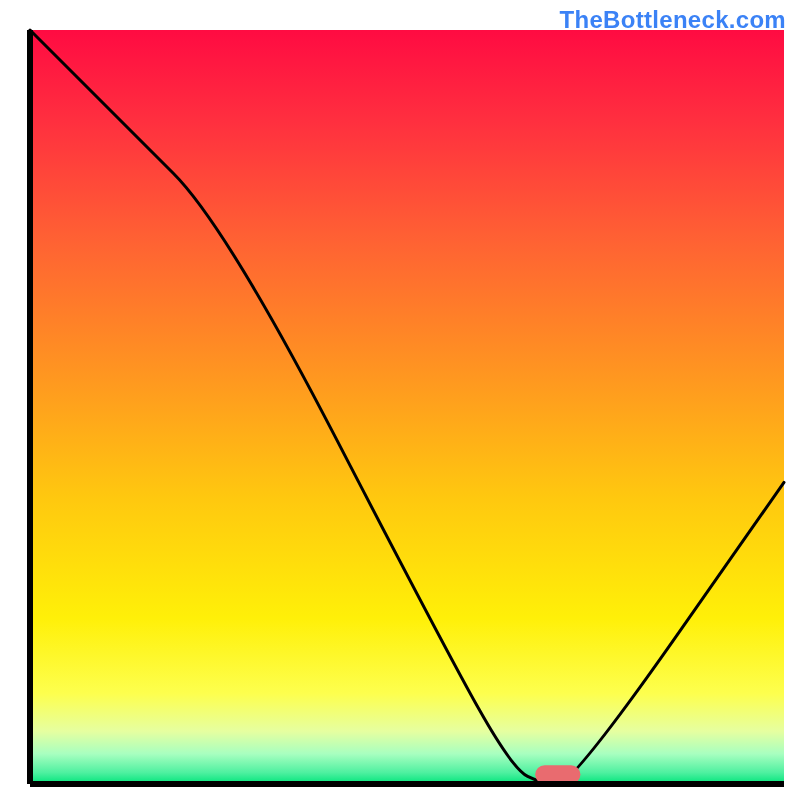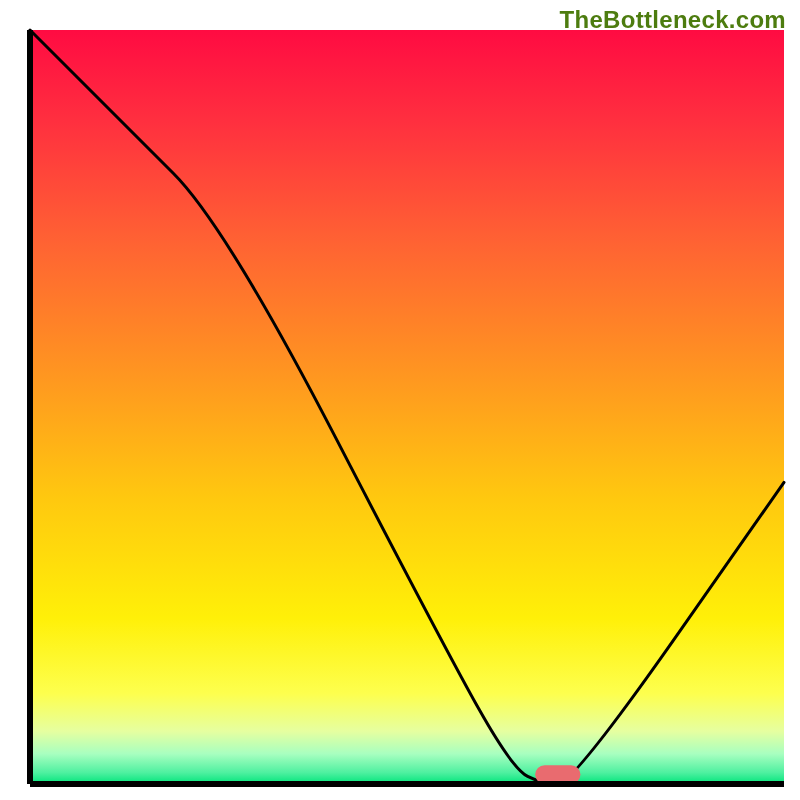--- a/index.html
+++ b/index.html
@@ -14,21 +14,21 @@
     width: 800px;
     height: 800px;
   }
   .watermark {
     position: absolute;
     top: 6px;
     right: 14px;
     font-family: Arial, Helvetica, sans-serif;
     font-size: 24px;
     font-weight: bold;
-    color: #4d7c0f;
+    color: #3b82f6;
     z-index: 10;
     letter-spacing: 0.3px;
   }
   svg {
     display: block;
   }
 </style>
 </head>
 <body>
 

